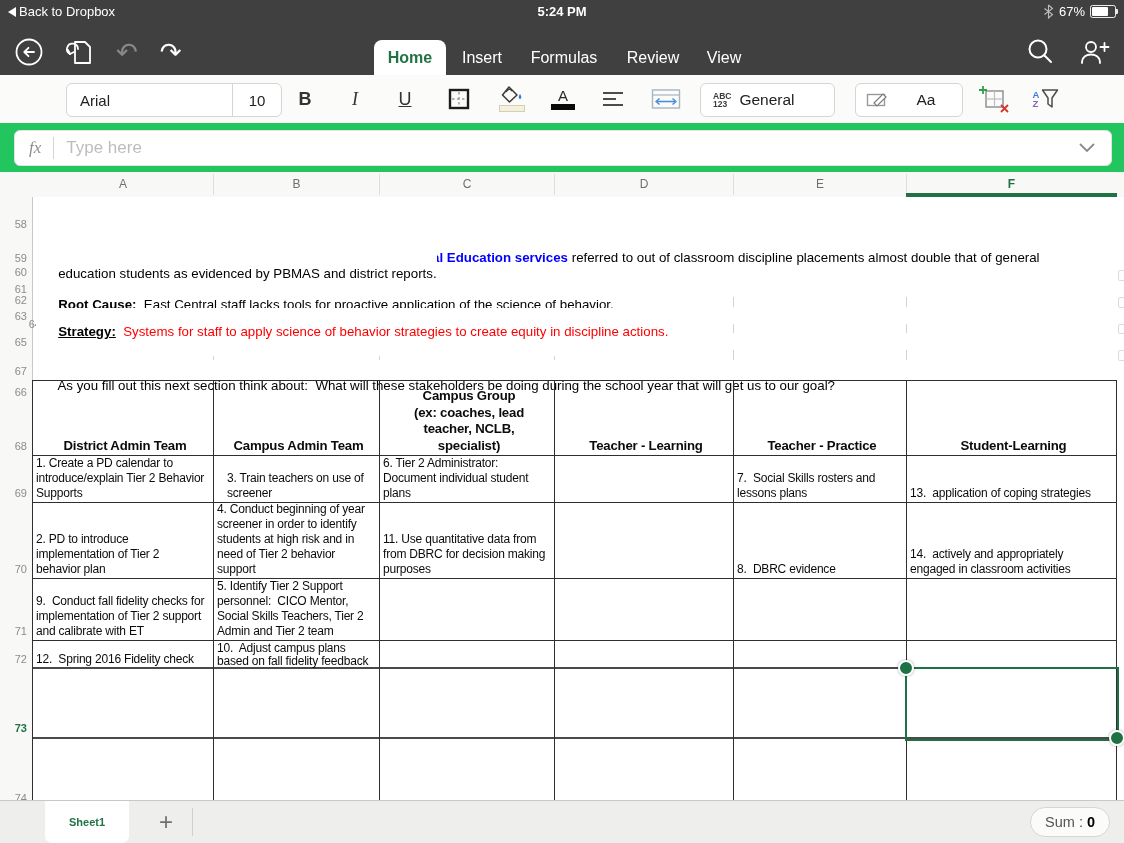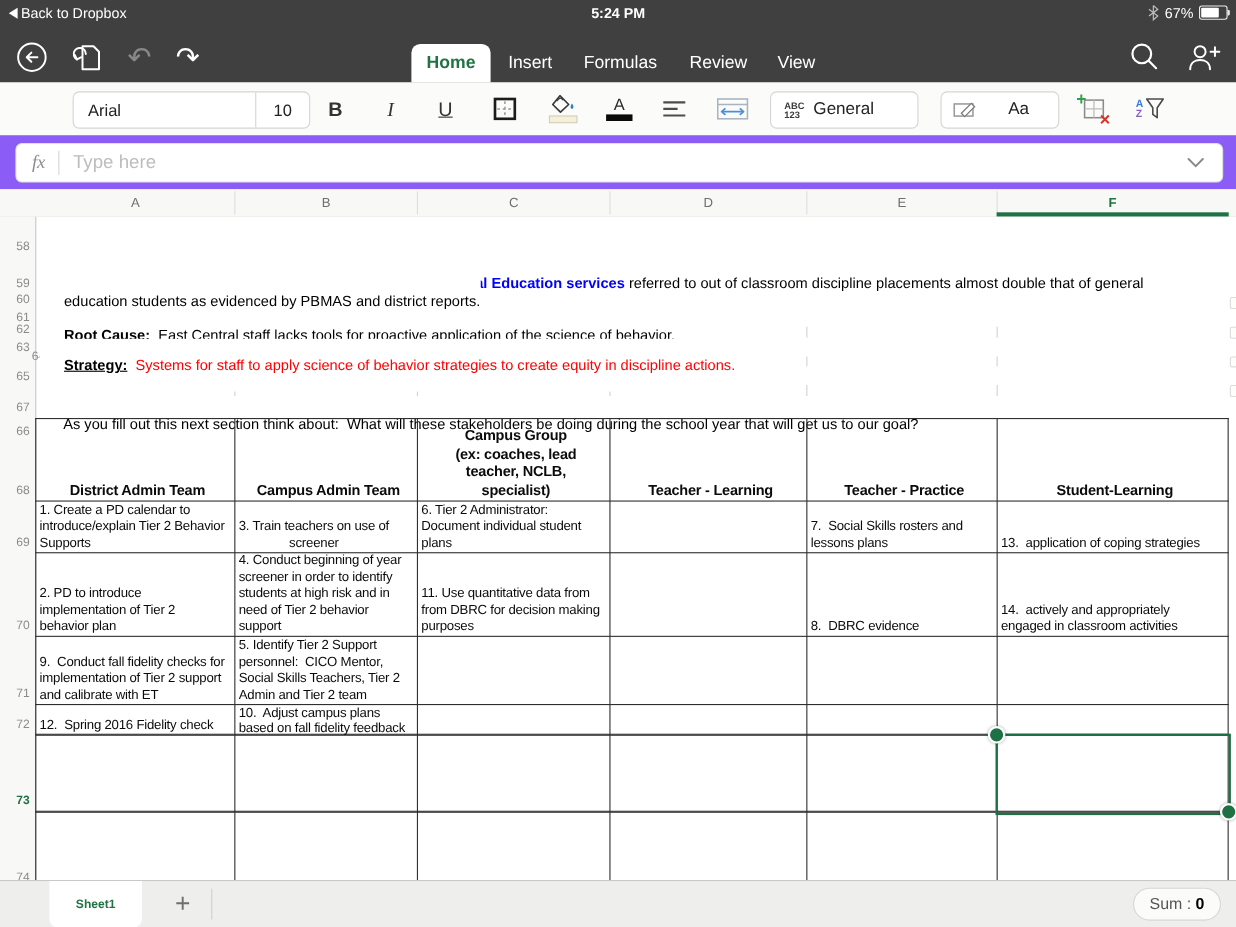--- a/index.html
+++ b/index.html
@@ -24,21 +24,21 @@
   .tab.active{background:#fff;color:#217346;font-weight:bold;border-radius:8px 8px 0 0;}
 
   
   .toolbar{left:0;top:75px;width:1124px;height:48px;background:#fbfbfa;border-bottom:1px solid #d8d8d8;}
   .tbox{position:absolute;top:8px;height:32px;border:1px solid #d5d5d5;border-radius:6px;background:#fff;
         display:flex;align-items:center;font-size:15px;color:#222;}
   .tbtn{position:absolute;top:8px;height:32px;display:flex;align-items:center;justify-content:center;color:#333;}
   .vdiv{width:1px;height:100%;background:#d5d5d5;}
 
   
-  .fxarea{left:0;top:123px;width:1124px;height:49px;background:#8b5cf6;border-bottom:1px solid #d2d2d0;}
+  .fxarea{left:0;top:123px;width:1124px;height:49px;background:#22c55e;border-bottom:1px solid #d2d2d0;}
   .fxbar{position:absolute;left:14px;top:7px;width:1096px;height:34px;background:#fff;border:1px solid #e1e1df;border-radius:6px;
          display:flex;align-items:center;}
   .fx{font-family:"Liberation Serif","DejaVu Serif",serif;font-style:italic;font-size:17px;color:#8d8d8d;padding:0 12px 0 14px;}
   .fxph{font-size:17px;color:#bdbdbd;flex:1;}
 
   
   .colhdr{left:0;top:172px;width:1124px;height:25px;background:#f8f8f7;border-bottom:1px solid #c9c9c9;}
   .collab{position:absolute;top:5px;font-size:12px;color:#6f6f6f;text-align:center;}
   .collab.sel{color:#217346;font-weight:bold;}
   .colsep{position:absolute;top:2px;height:21px;width:1px;background:#dedede;}
@@ -329,21 +329,21 @@
 (ex: coaches, lead
 teacher, NCLB,
 specialist)</div>
     <div class="cell hcell" style="left:555px;top:184px;width:176px;height:72px;">Teacher - Learning</div>
     <div class="cell hcell" style="left:734px;top:184px;width:170px;height:72px;">Teacher - Practice</div>
     <div class="cell hcell" style="left:907px;top:184px;width:207px;height:72px;">Student-Learning</div>
 
     <div class="cell" style="left:33px;top:259px;width:178px;height:44px;">1. Create a PD calendar to
 introduce/explain Tier 2 Behavior
 Supports</div>
-    <div class="cell" style="left:214px;top:259px;width:163px;height:44px;text-align:center;">3. Train teachers on use of
+    <div class="cell" style="left:224px;top:259px;width:163px;height:44px;">3. Train teachers on use of
 screener</div>
     <div class="cell" style="left:380px;top:259px;width:172px;height:44px;">6. Tier 2 Administrator:
 Document individual student
 plans</div>
     <div class="cell" style="left:555px;top:259px;width:176px;height:44px;"></div>
     <div class="cell" style="left:734px;top:259px;width:170px;height:44px;">7.  Social Skills rosters and
 lessons plans</div>
     <div class="cell" style="left:907px;top:259px;width:207px;height:44px;">13.  application of coping strategies</div>
 
     <div class="cell" style="left:33px;top:306px;width:178px;height:73px;">2. PD to introduce

